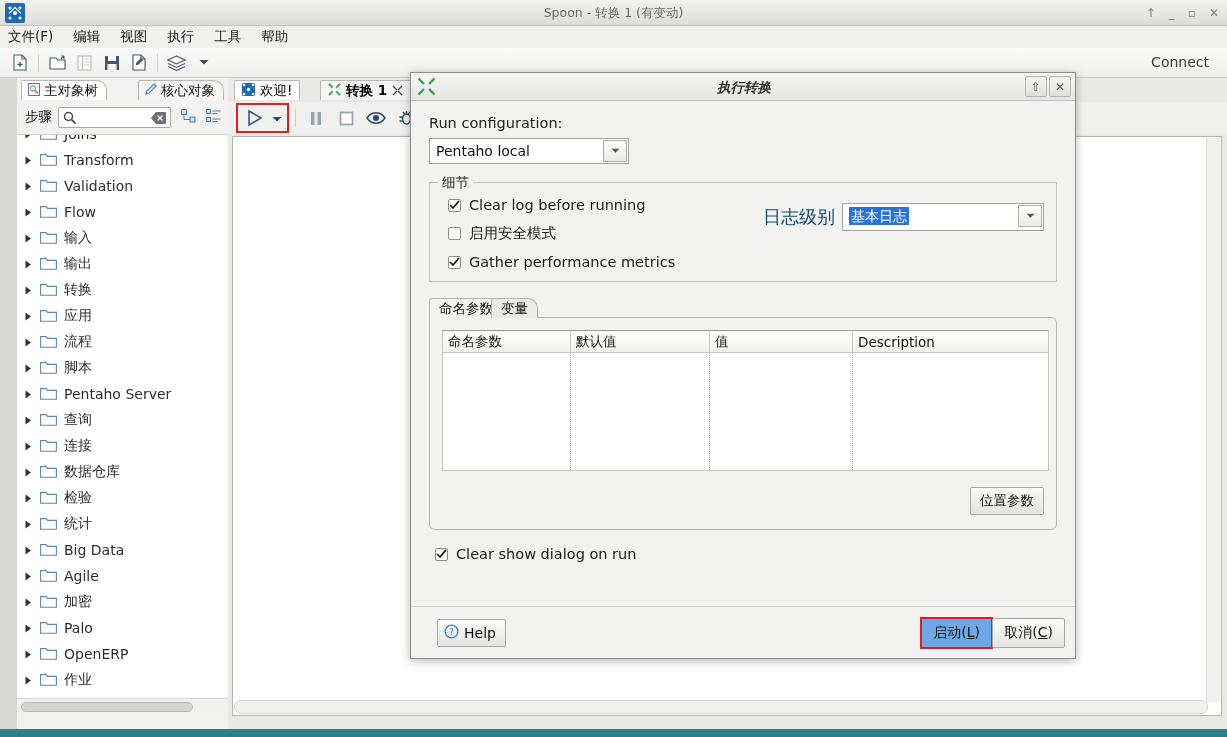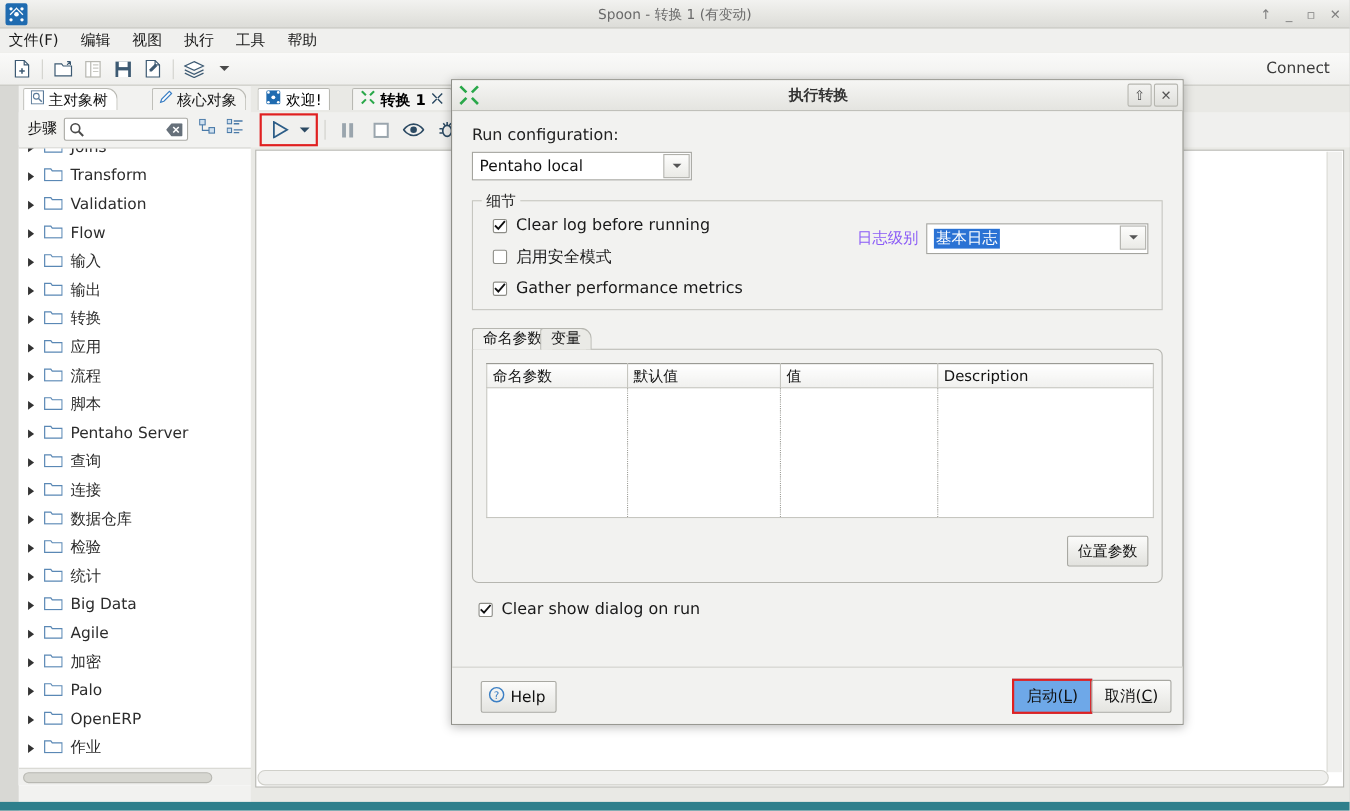--- a/index.html
+++ b/index.html
@@ -173,21 +173,21 @@
     box-shadow: 0 2px 9px rgba(0,0,0,.28);
   }
   .dlg-title {
     position: relative; height: 28px;
     background: linear-gradient(to bottom,#f6f6f4 0%, #e4e4e0 100%);
     border-bottom: 1px solid #c0c0ba;
   }
   .dlg-title .dicon { position:absolute; left: 6px; top: 4px; }
   .dlg-title .txt {
     position: absolute; left: 0; top: 0; width: 666px; height: 28px;
-    line-height: 28px; text-align: center; font-size: 13.5px; font-weight: bold; color: #333;
+    line-height: 28px; text-align: center; font-size: 13.5px; font-weight: bold; color: #333; font-style: italic;
   }
   .dlg-title .btns { position:absolute; right: 4px; top: 3px; display:flex; gap: 2px; }
   .dlg-title .btns span {
     width: 22px; height: 21px; display:flex; align-items:center; justify-content:center;
     background: linear-gradient(to bottom,#f2f2f0,#e0e0dc);
     border: 1px solid #b6b6b0; border-radius: 2px; color: #555; font-size: 12px;
   }
   .dlg-body { position: relative; padding: 14px 18px 0 18px; }
   .lbl-run { font-size: 14.5px; color: #222; margin-bottom: 7px; }
   .combo {
@@ -209,21 +209,21 @@
     font-size: 13.5px; color: #222; text-align: center;
   }
   .chk-row { display: flex; align-items: center; gap: 8px; margin: 0 0 11px 6px; }
   .chk {
     width: 13px; height: 13px; background: #fff; border: 1px solid #8d8d87;
     display:flex; align-items:center; justify-content:center; border-radius: 2px;
   }
   .chk.checked { background: #fff; }
   .chk-lbl { font-size: 14.5px; color: #1a1a1a; }
   .loglevel { position: absolute; right: 12px; top: 20px; display:flex; align-items:center; gap: 7px; }
-  .loglevel .ll-lbl { font-size: 14px; color: #8b5cf6; }
+  .loglevel .ll-lbl { font-size: 18px; color: #0c4a6e; }
   .loglevel .combo { width: 202px; height: 28px; }
   .sel-highlight { background: #2a72d4; color: #fff; padding: 1px 2px; }
 
   .tabgroup { position: relative; margin-top: 16px; height: 232px; }
   .tg-tabs { position: relative; height: 20px; z-index: 2; }
   .tg-tab {
     position: absolute; top: 0; height: 20px; padding: 0 9px;
     font-size: 13.5px; line-height: 19px; color: #111;
     border: 1px solid #b6b6b0; border-bottom: none; border-radius: 3px 10px 0 0;
   }

